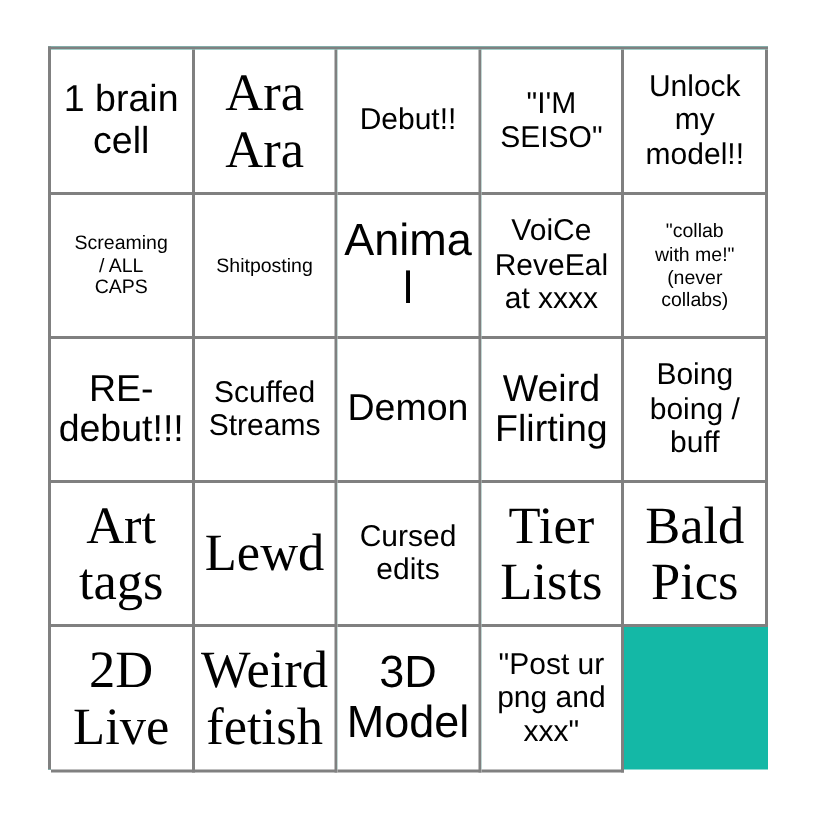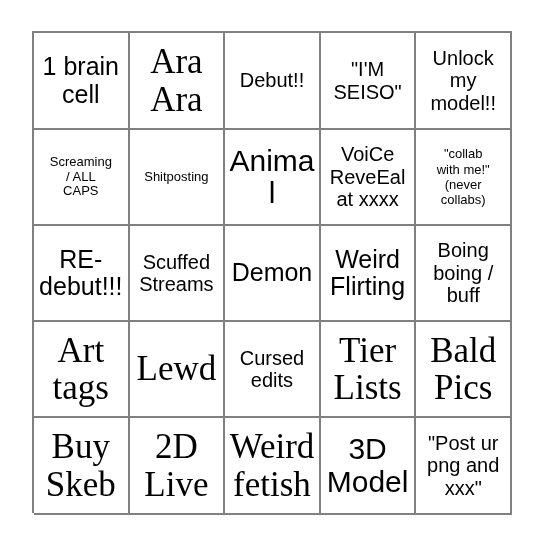--- a/index.html
+++ b/index.html
@@ -137,24 +137,20 @@
     </div>
     <div class="bingo-cell">
       <span class="cell-text fs-xxl">Tier
 Lists</span>
     </div>
     <div class="bingo-cell">
       <span class="cell-text fs-xxl">Bald
 Pics</span>
     </div>
     <div class="bingo-cell">
-      <span class="cell-text fs-xxl">Buy
-Skeb</span>
-    </div>
-    <div class="bingo-cell">
       <span class="cell-text fs-xxl">2D
 Live</span>
     </div>
     <div class="bingo-cell">
       <span class="cell-text fs-xxl">Weird
 fetish</span>
     </div>
     <div class="bingo-cell">
       <span class="cell-text fs-xl">3D
 Model</span>

